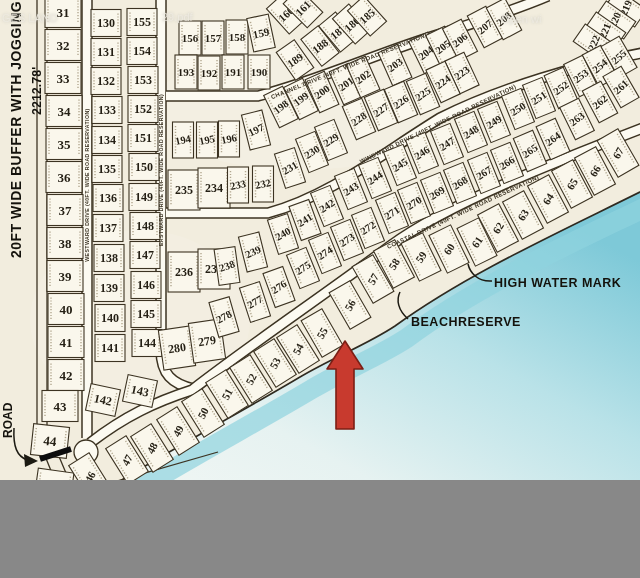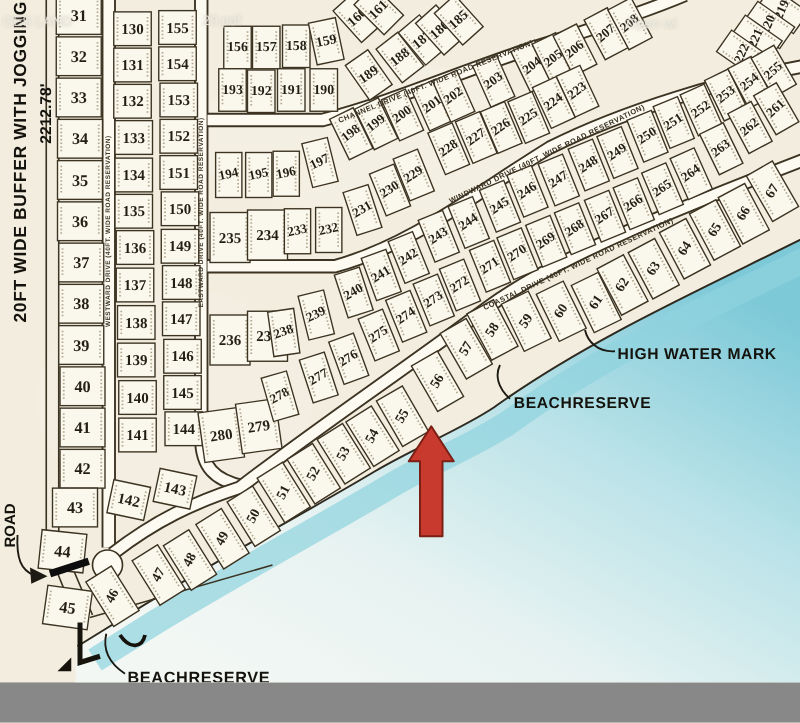--- a/index.html
+++ b/index.html
@@ -1,16 +1,16 @@
 <!DOCTYPE html>
 <html><head>
 <meta charset="utf-8">
 <style>
   html,body{margin:0;padding:0;background:#888;}
-  #stage{position:relative;width:640px;height:546px;overflow:hidden;
+  #stage{position:relative;width:640px;height:480px;overflow:hidden;
          font-family:"Liberation Sans",sans-serif;background:var(--paper,#f2edde);}
   svg{position:absolute;left:0;top:0;}
   .lot{fill:var(--lot_fill);stroke:var(--line);stroke-width:1.1;}
   .lotnum{fill:var(--text);font-family:"Liberation Serif",serif;font-weight:bold;
           text-anchor:middle;dominant-baseline:central;}
   .micro{stroke:#6b5a33;stroke-width:1.4;stroke-dasharray:1.2 1.7;opacity:.5;fill:none;}
   .road-casing{fill:none;stroke:var(--line);stroke-width:11.5;}
   .road-fill{fill:none;stroke:var(--road_fill);stroke-width:8.5;}
   .road-label{fill:#3a3222;font-size:6px;font-weight:bold;letter-spacing:.4px;
               text-anchor:middle;dominant-baseline:central;}

